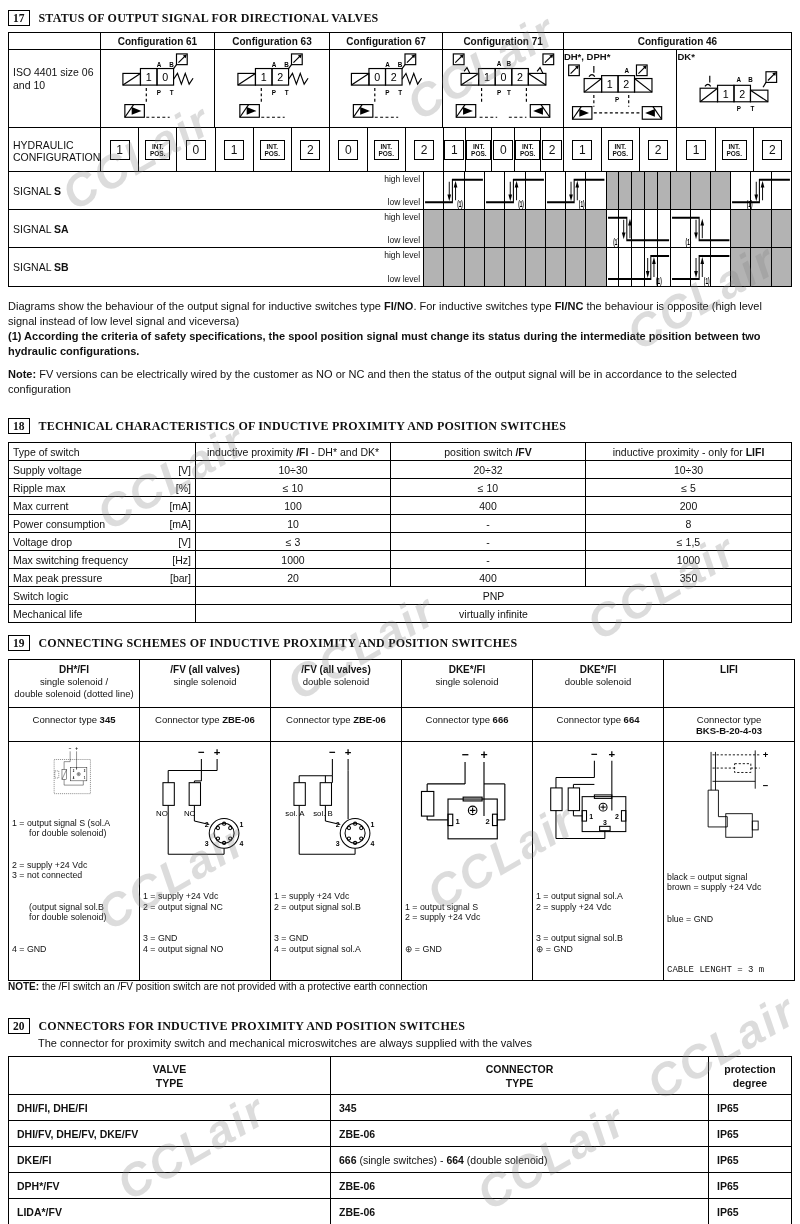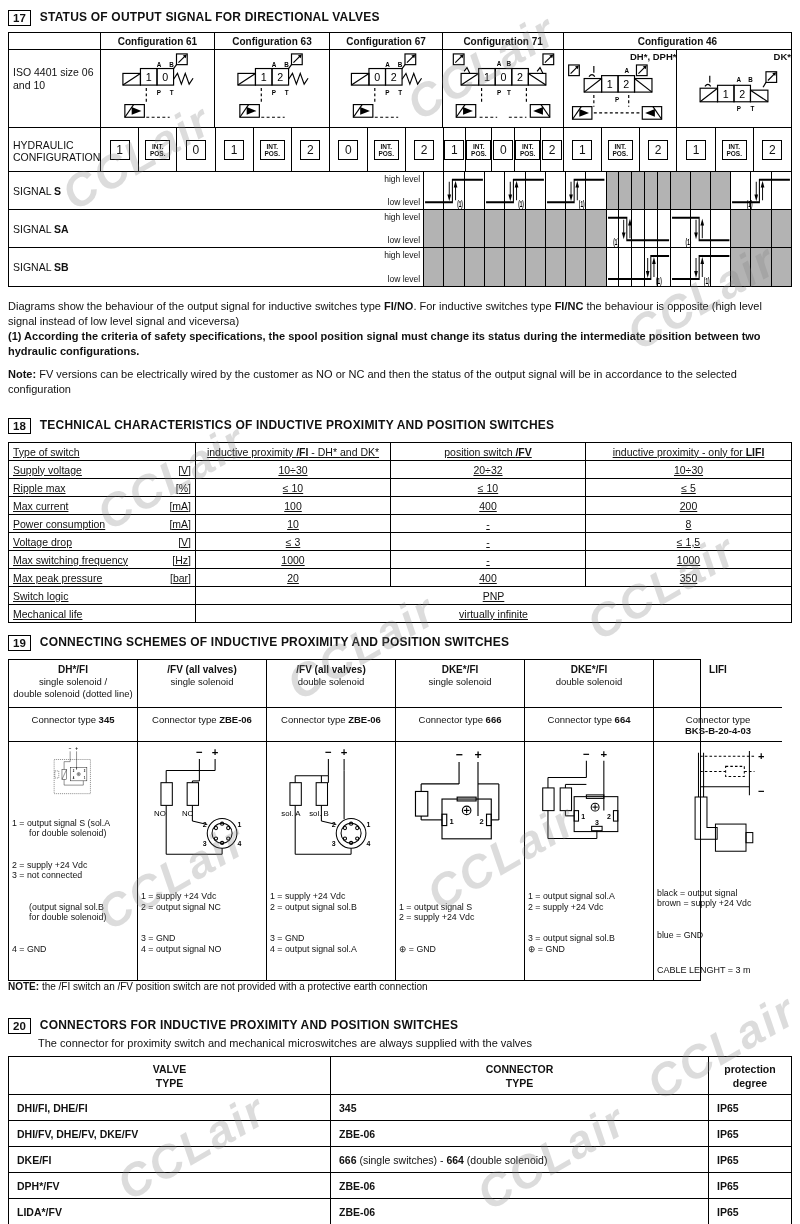--- a/index.html
+++ b/index.html
@@ -3,38 +3,38 @@
 <meta charset="utf-8">
 <style>
   * { box-sizing: border-box; margin:0; padding:0; }
   body { background:#e8e8e8; font-family:"Liberation Sans", sans-serif; }
   .page { position:relative; width:800px; height:1224px; background:#fff; margin:0 auto;
           padding:4px 8px; color:#111; overflow:hidden; }
   .wm { position:absolute; font-weight:bold; font-style:italic; color:rgba(130,130,130,0.28);
         transform:rotate(-30deg); font-size:46px; letter-spacing:2px; pointer-events:none; z-index:5; }
 
   
-  .sec-head { display:flex; align-items:flex-start; gap:9px; margin-top:6px; }
+  .sec-head { display:flex; align-items:center; gap:9px; margin-top:6px;font-family:Liberation Serif, serif; }
   .sec-num { border:1.6px solid #000; font-weight:bold; font-size:11.5px; padding:1px 4px; line-height:12px; }
   .sec-title { font-weight:bold; font-size:12px; letter-spacing:0.2px; }
 
   
   .t17 { border:1.6px solid #000; margin-top:6px; width:784px; font-size:10px; }
   .t17 .r { display:flex; border-bottom:1px solid #000; }
   .t17 .r:last-child { border-bottom:none; }
   .t17 .c { border-right:1px solid #000; position:relative; }
   .t17 .c:last-child { border-right:none; }
   .w92{width:92px} .w115{width:115px} .w114{width:114px} .w121{width:121px} .w228{width:228px}
   .t17 .rh { height:17px; }
   .t17 .rh .c { display:flex; align-items:center; justify-content:center; font-weight:bold; font-size:10px; }
   .t17 .rv { height:78px; }
   .t17 .rv .c { display:flex; align-items:center; justify-content:center; }
   .t17 .lab { padding:3px 3px 0 4px; font-size:10.5px; }
   .t17 .rv .lab { align-items:flex-start; justify-content:flex-start; padding-top:16px; line-height:13px; }
-  .sub75 { position:absolute; top:1px; left:0; right:0; text-align:right; font-weight:bold; font-size:9.5px; }
+  .sub75 { position:absolute; top:1px; left:0; right:0; text-align:left; font-weight:bold; font-size:9.5px; }
   .t17 .rhy { height:44px; }
   .subs { display:flex; width:100%; height:100%; }
   .sub { flex:1; border-right:1px solid #000; display:flex; align-items:center; justify-content:center; }
   .sub:last-child { border-right:none; }
   .hbox { border:1.3px solid #000; width:20px; height:20px; display:flex; align-items:center;
           justify-content:center; font-size:12px; background:#fff; }
   .hbox.int { width:25px; flex-direction:column; font-size:6.5px; font-weight:bold; line-height:7px; }
   .t17 .rs { height:38px; }
   .t17 .rs .lab { font-size:10px; }
   .grey { background:#b3b3b3; }
@@ -55,37 +55,37 @@
   .wave text { font-size:9px; font-weight:bold; }
 
   
   .paras { margin-top:12px; font-size:11px; line-height:14.5px; }
   .paras p { margin-bottom:1px; }
   .paras .pb { font-weight:bold; }
   .paras .note { margin-top:9px; }
 
   
   .t18 { border:1.5px solid #000; margin-top:8px; width:784px; font-size:10.5px; border-collapse:collapse; }
-  .t18 td { border:1px solid #000; height:18px; padding:1px 4px; text-align:center;text-decoration:underline; }
+  .t18 td { border:1px solid #000; height:18px; padding:1px 4px; text-align:center; }
   .t18 td.l { text-align:left; }
   .t18 .unitrow { display:flex; justify-content:space-between; }
 
   
-  .t19 { border:1.5px solid #000; margin-top:8px; width:693px; display:flex; }
+  .t19 { border:1.5px solid #000; margin-top:8px; width:787px; display:flex; }
   .t19 .col { flex:1; border-right:1px solid #000; display:flex; flex-direction:column; }
   .t19 .col:last-child { border-right:none; }
   .t19 .chd { height:48px; border-bottom:1px solid #000; text-align:center; font-size:9.5px;
               line-height:12px; padding-top:4px; }
   .t19 .chd .tt { font-weight:bold; font-size:10px; }
   .t19 .conn { height:34px; border-bottom:1px solid #000; text-align:center; font-size:9.5px;
                padding-top:6px; line-height:11px; }
   .t19 .body { height:238px; display:flex; flex-direction:column; justify-content:space-between;
                padding:4px 3px 5px 3px; }
   .t19 .leg { font-size:8.8px; line-height:10.5px; white-space:pre; }
-  .t19 .cable { margin-top:4px; font-size:9px; }
+  .t19 .cable { margin-top:20px; font-size:9px;font-family:Liberation Mono, monospace; }
   .noteline { font-size:10px; }
 
   
   .sub20 { font-size:11px; margin:3px 0 0 30px; }
   .t20 { border:1.5px solid #000; margin-top:7px; width:784px; border-collapse:collapse; font-size:10.5px; }
   .t20 td { border:1px solid #000; padding:2px 8px; height:26px; }
   .t20 .hd { text-align:center; font-weight:bold; height:38px; line-height:14px; }
   .t20 .ip { text-align:left; font-weight:bold; }
 </style>
 </head>

